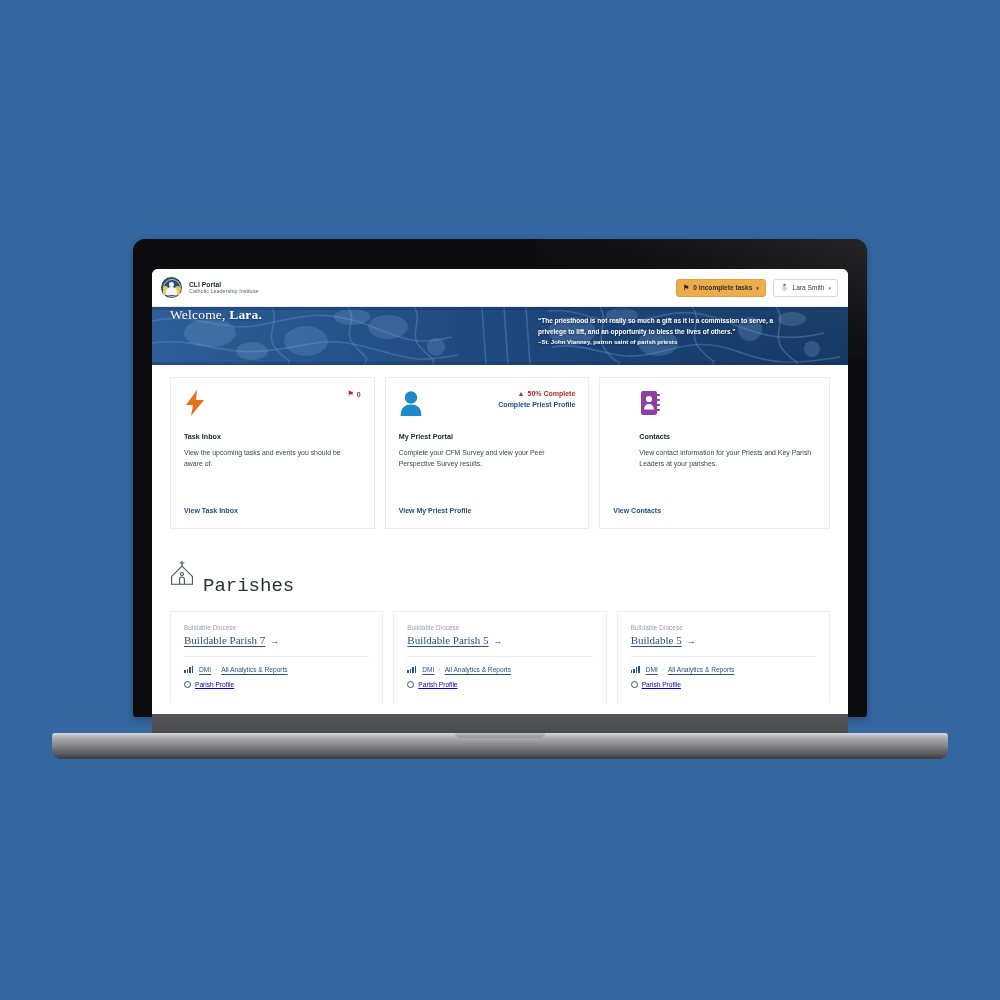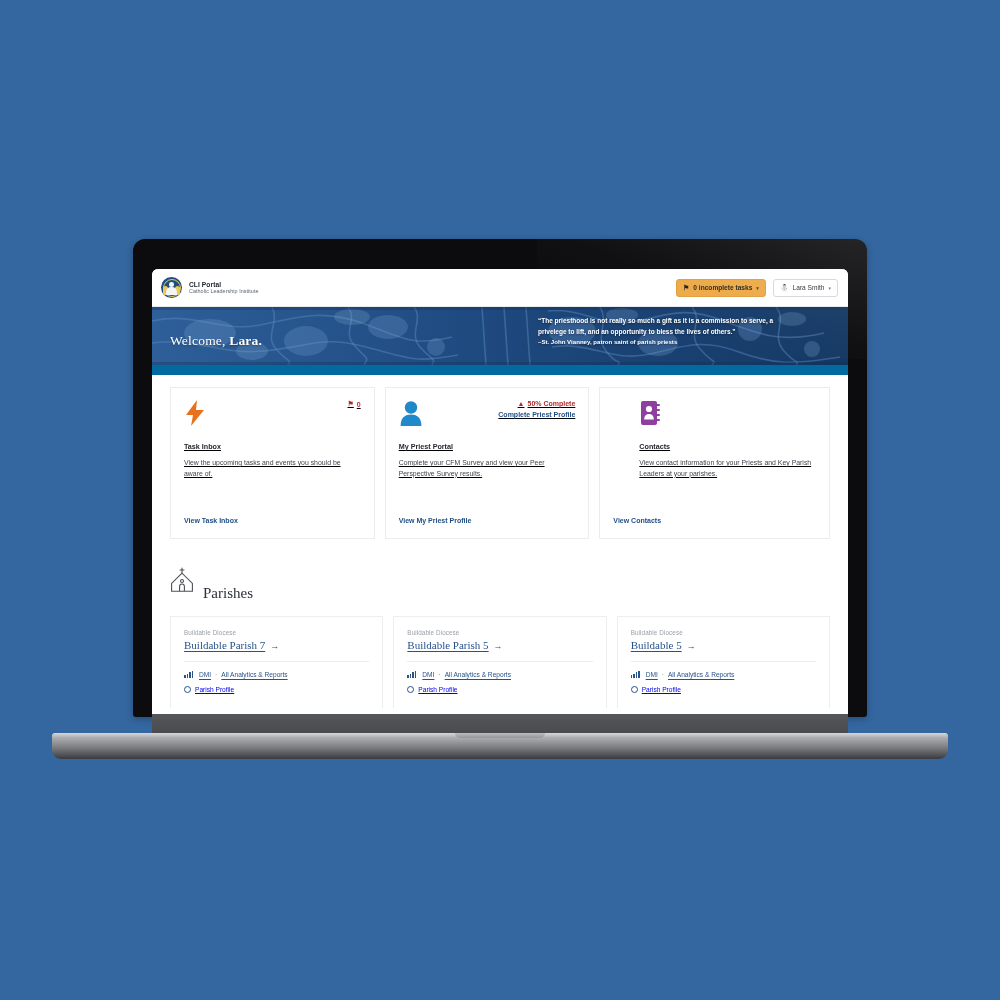--- a/index.html
+++ b/index.html
@@ -85,45 +85,45 @@
     display: flex; align-items: center; gap: 4px;
     background: #ffffff; border: 1px solid #d5d7db; border-radius: 3px;
     height: 18px; padding: 0 6px;
     font-size: 6.6px; color: #2b3038; white-space: nowrap;
   }
   #user-menu-button .person { color: #5b6068; font-size: 7px; line-height: 1; }
   #user-menu-button .caret { font-size: 5px; opacity: .7; }
 
   
   #hero-banner {
-    position: relative; height: 68px;
+    position: relative; height: 58px;
     background: #0369a1;
     overflow: hidden;
-    display: flex; align-items: center;
+    display: flex; 
   }
   #hero-glass { position: absolute; inset: 0; }
   #welcome-heading {
     position: relative; z-index: 3;
     margin-left: 18px; color: #ffffff;
     font-family: "Liberation Serif", serif;
     font-size: 13.5px; letter-spacing: .2px;
     text-shadow: 0 1px 2px rgba(0,0,0,.35);
   }
   #welcome-heading b { font-weight: bold; }
   #hero-quote {
     position: absolute; z-index: 3; right: 14px; top: 9px; width: 296px;
     color: #ffffff; font-size: 6.5px; line-height: 1.62;
     text-shadow: 0 1px 2px rgba(0,0,0,.4);
   }
   #hero-quote .q-line { font-weight: bold; }
   #hero-quote .q-attr { font-weight: bold; font-size: 6.1px; }
 
   
   #feature-cards {
-    display: flex; gap: 0; padding: 12px 18px 0 18px; background: #fff; text-decoration: underline;
+    display: flex; gap: 0; padding: 12px 18px 0 18px; background: #fff;
   }
   .feature-card {
     flex: 1; background: #ffffff;
     border: 1px solid #ececef;
     padding: 12px 13px 14px 13px;
     min-height: 152px; position: relative;
     margin-right: 10px;
   }
   .feature-card:last-child { margin-right: 0; padding-left: 39px; }
   .card-top-row { display: flex; align-items: flex-start; justify-content: space-between; min-height: 34px; }
@@ -133,21 +133,21 @@
   .complete-badge { text-align: right; }
   .complete-badge .pct { font-size: 7px; color: #b5282c; font-weight: bold; display: flex; align-items: center; justify-content: flex-end; gap: 3px; }
   .complete-badge .lnk { display:block; margin-top: 4px; font-size: 7px; color: #1f4e85; font-weight: bold; text-decoration: none; }
   .card-title { margin-top: 8px; font-size: 7.2px; font-weight: bold; color: #23282f; }
   .card-desc { margin-top: 7px; font-size: 6.9px; line-height: 1.55; color: #3e444c; }
   .card-link { position: absolute; left: 13px; bottom: 14px; font-size: 7px; font-weight: bold; color: #1f4e85; text-decoration: none; }
 
   
   #parishes-section { padding: 22px 18px 0 18px; background: #fff; }
   #parishes-heading-row { display: flex; align-items: center; gap: 9px; margin-bottom: 14px; }
-  #parishes-heading { font-family: Liberation Serif, serif; font-size: 15px; color: #2c3138; margin-top: 24px; }
+  #parishes-heading { font-family: Liberation Mono, monospace; font-size: 19px; color: #2c3138; margin-top: 24px; }
   #parish-cards { display: flex; }
   .parish-card {
     flex: 1; border: 1px solid #eceef1; border-bottom: none;
     padding: 12px 13px 0 13px; margin-right: 10px; background: #fff;
     min-height: 92px;
   }
   .parish-card:last-child { margin-right: 0; }
   .parish-diocese { font-size: 6.3px; color: #9aa0a8; letter-spacing: .1px; }
   .parish-name-row { margin-top: 3px; display: flex; align-items: baseline; gap: 5px; }
   .parish-name {

